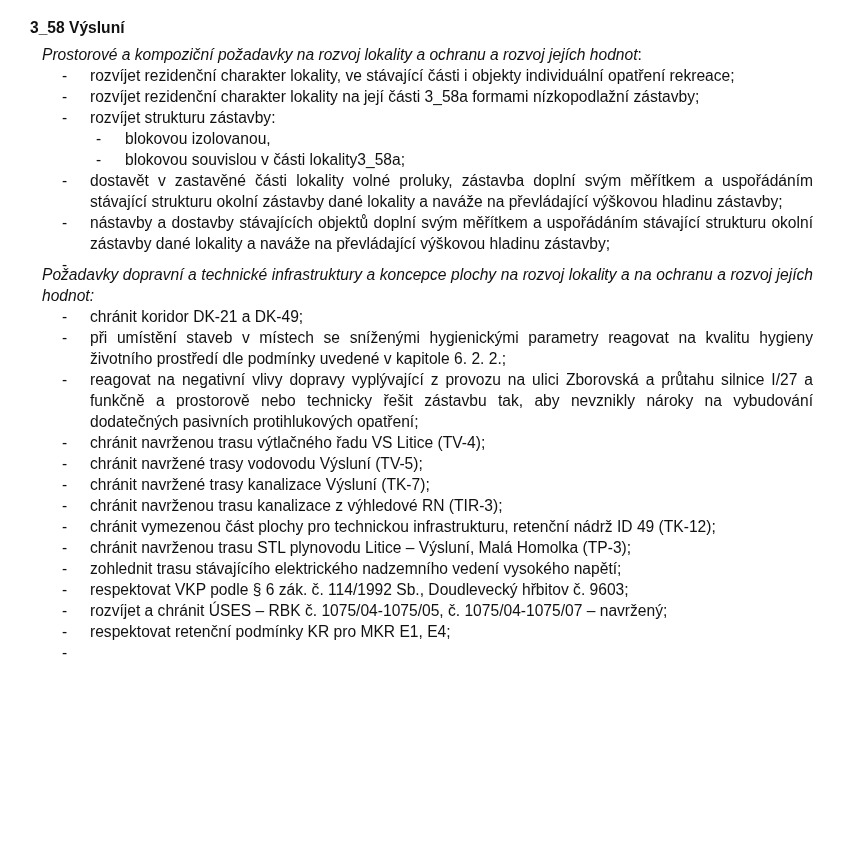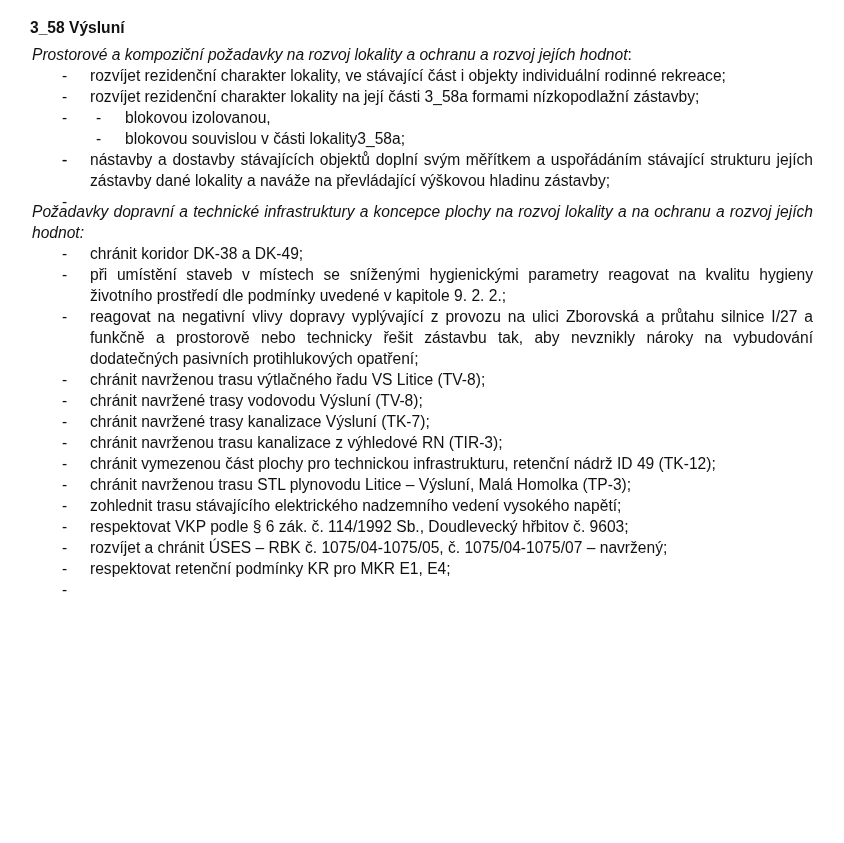--- a/index.html
+++ b/index.html
@@ -21,21 +21,21 @@
     padding: 17px 31px 0 30px;
   }
   .title {
     font-weight: bold;
     font-size: 15.6px;
     margin: 0 0 5px 0;
     line-height: 22px;
   }
   .section-heading {
     font-style: italic;
-    margin: 0 0 0 2px;
+    margin: 0 0 0 12px;
     text-align: justify;
     line-height: 21px;
   }
   .section-heading .colon { font-style: normal; }
   .section2 { margin-top: 10px; }
   ul.items {
     list-style: none;
     margin: 0;
     padding: 0;
   }
@@ -68,40 +68,40 @@
   .list2 { margin-top: 11px; }
 </style>
 </head>
 <body>
 
 <div class="page">
   <div class="title">3_58 Výsluní</div>
 
   <div class="section-heading"><span>Prostorové a kompoziční požadavky na rozvoj lokality a ochranu a rozvoj jejích hodnot</span><span class="colon">:</span></div>
   <ul class="items">
-    <li><span class="dash">-</span><span>rozvíjet rezidenční charakter lokality, ve stávající část i objekty individuální rodinné rekreace;</span></li>
+    <li><span class="dash">-</span><span>rozvíjet rezidenční charakter lokality, ve stávající části i objekty individuální opatření rekreace;</span></li>
     <li><span class="dash">-</span><span>rozvíjet rezidenční charakter lokality na její části 3_58a formami nízkopodlažní zástavby;</span></li>
-    <li><span class="dash">-</span>
+    <li><span class="dash">-</span><span>rozvíjet strukturu zástavby:</span>
       <ul class="sub">
         <li><span class="dash">-</span><span>blokovou izolovanou,</span></li>
         <li><span class="dash">-</span><span>blokovou souvislou v části lokality3_58a;</span></li>
       </ul>
     </li>
-    <li><span class="dash">-</span></li>
-    <li><span class="dash">-</span><span>nástavby a dostavby stávajících objektů doplní svým měřítkem a uspořádáním stávající strukturu jejích zástavby dané lokality a naváže na převládající výškovou hladinu zástavby;</span></li>
+    <li><span class="dash">-</span><span>dostavět v zastavěné části lokality volné proluky, zástavba doplní svým měřítkem a uspořádáním stávající strukturu okolní zástavby dané lokality a naváže na převládající výškovou hladinu zástavby;</span></li>
+    <li><span class="dash">-</span><span>nástavby a dostavby stávajících objektů doplní svým měřítkem a uspořádáním stávající strukturu okolní zástavby dané lokality a naváže na převládající výškovou hladinu zástavby;</span></li>
     <li><span class="dash">-</span></li>
   </ul>
 
   <div class="section-heading section2">Požadavky dopravní a technické infrastruktury a koncepce plochy na rozvoj lokality a na ochranu a rozvoj jejích hodnot:</div>
   <ul class="items list2">
-    <li><span class="dash">-</span><span>chránit koridor DK-38 a DK-49;</span></li>
-    <li><span class="dash">-</span><span>při umístění staveb v místech se sníženými hygienickými parametry reagovat na kvalitu hygieny životního prostředí dle podmínky uvedené v kapitole 9. 2. 2.;</span></li>
+    <li><span class="dash">-</span><span>chránit koridor DK-21 a DK-49;</span></li>
+    <li><span class="dash">-</span><span>při umístění staveb v místech se sníženými hygienickými parametry reagovat na kvalitu hygieny životního prostředí dle podmínky uvedené v kapitole 6. 2. 2.;</span></li>
     <li><span class="dash">-</span><span>reagovat na negativní vlivy dopravy vyplývající z provozu na ulici Zborovská a průtahu silnice I/27 a funkčně a prostorově nebo technicky řešit zástavbu tak, aby nevznikly nároky na vybudování dodatečných pasivních protihlukových opatření;</span></li>
-    <li><span class="dash">-</span><span>chránit navrženou trasu výtlačného řadu VS Litice (TV-8);</span></li>
-    <li><span class="dash">-</span><span>chránit navržené trasy vodovodu Výsluní (TV-8);</span></li>
+    <li><span class="dash">-</span><span>chránit navrženou trasu výtlačného řadu VS Litice (TV-4);</span></li>
+    <li><span class="dash">-</span><span>chránit navržené trasy vodovodu Výsluní (TV-5);</span></li>
     <li><span class="dash">-</span><span>chránit navržené trasy kanalizace Výsluní (TK-7);</span></li>
     <li><span class="dash">-</span><span>chránit navrženou trasu kanalizace z výhledové RN (TIR-3);</span></li>
     <li><span class="dash">-</span><span>chránit vymezenou část plochy pro technickou infrastrukturu, retenční nádrž ID 49 (TK-12);</span></li>
     <li><span class="dash">-</span><span>chránit navrženou trasu STL plynovodu Litice – Výsluní, Malá Homolka (TP-3);</span></li>
     <li><span class="dash">-</span><span>zohlednit trasu stávajícího elektrického nadzemního vedení vysokého napětí;</span></li>
     <li><span class="dash">-</span><span>respektovat VKP podle § 6 zák. č. 114/1992 Sb., Doudlevecký hřbitov č. 9603;</span></li>
     <li><span class="dash">-</span><span>rozvíjet a chránit ÚSES – RBK č. 1075/04-1075/05, č. 1075/04-1075/07 – navržený;</span></li>
     <li><span class="dash">-</span><span>respektovat retenční podmínky KR pro MKR E1, E4;</span></li>
     <li><span class="dash">-</span></li>
   </ul>

